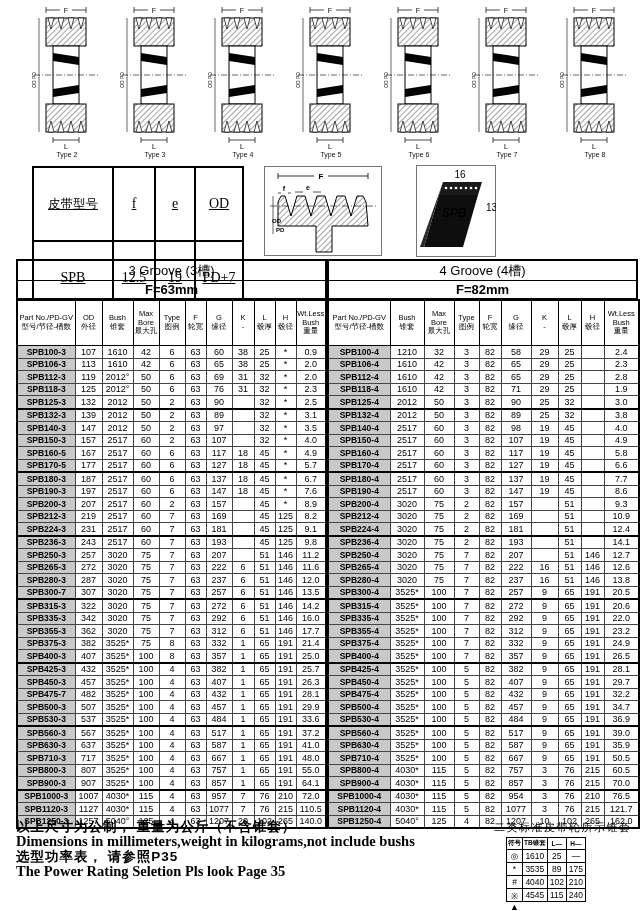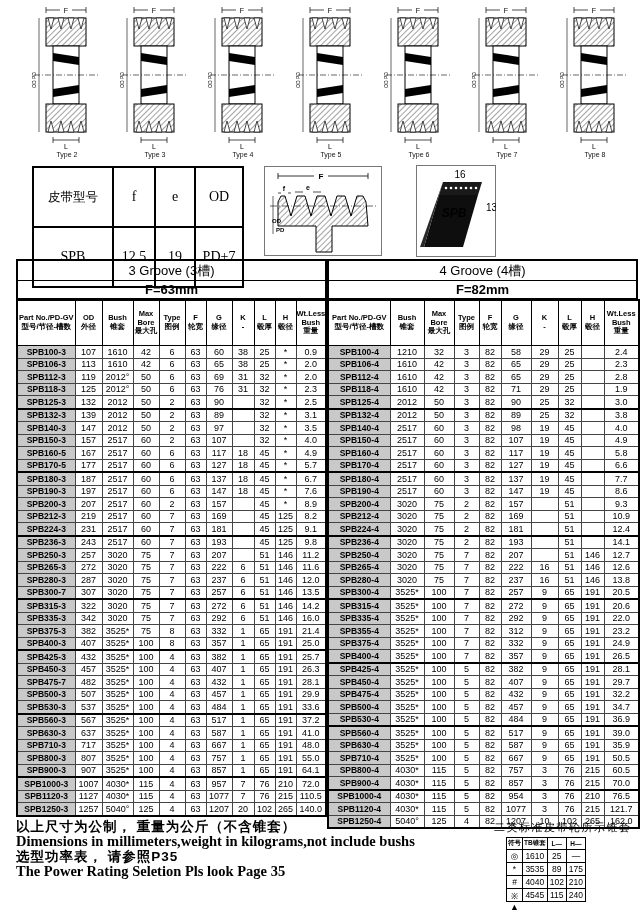--- a/index.html
+++ b/index.html
@@ -5,32 +5,32 @@
   html,body{margin:0;padding:0;background:#e8e8e8;}
   .page{width:640px;height:911px;background:#ffffff;position:relative;overflow:hidden;
         font-family:"Liberation Sans",sans-serif;color:#000;}
   
   #figures{position:absolute;top:2px;left:26px;width:610px;height:160px;display:flex;justify-content:space-between;}
   .fig{width:82px;text-align:center;}
   .figlab{font-size:7px;color:#111;margin-top:-3px;}
   
   .belt-spec{position:absolute;left:32px;top:166px;border-collapse:collapse;}
   .belt-spec td{border:2px solid #000;text-align:center;font-family:"Liberation Serif",serif;
-                font-size:14px;height:42px;padding:8px 4px;}
+                font-size:14px;height:42px;padding:15px 4px;text-decoration:underline;}
   .groove-box{position:absolute;left:264px;top:166px;}
   .belt-box{position:absolute;left:416px;top:165px;}
   
   .main{position:absolute;left:16px;top:259px;width:622px;display:flex;}
   .half{width:311px;}
   .ttl{border:2px solid #000;border-bottom:1px solid #000;text-align:center;
        font-family:Liberation Sans, sans-serif;font-size:13px;height:19px;line-height:19px;}
   .sub{border-left:2px solid #000;border-right:2px solid #000;border-bottom:1px solid #000;
        text-align:center;font-weight:bold;font-size:13px;height:17px;line-height:17px;}
   table.data{border-collapse:collapse;table-layout:fixed;width:311px;border:2px solid #000;}
-  .data th{border:1px solid #000;font-size:7.5px;font-weight:bold;white-space:pre-line;
+  .data th{border:1px solid #000;font-size:7.5px;font-weight:normal;white-space:pre-line;
            height:44px;padding:0;line-height:1.15;background:#fff;}
   .data td{border:1px solid #444;font-size:9px;text-align:center;height:11.5px;
            padding:0;line-height:10px;overflow:hidden;white-space:nowrap;}
   .data td.part{background:#c9c9c9;font-weight:bold;font-size:8.5px;}
   .data tr.sep td{border-top:2px solid #000;}
   
   .notes{position:absolute;left:16px;top:819px;width:470px;}
   .notes .cn{font-size:13.5px;font-weight:bold;line-height:15px;letter-spacing:1px;}
   .notes .en{font-family:"Liberation Serif",serif;font-size:14.5px;font-weight:bold;line-height:15px;}
   
@@ -674,20 +674,33 @@
               <td>75</td>
               <td>7</td>
               <td>63</td>
               <td>292</td>
               <td>6</td>
               <td>51</td>
               <td>146</td>
               <td>16.0</td>
             </tr>
             <tr>
+              <td class="part">SPB355-3</td>
+              <td>362</td>
+              <td>3020</td>
+              <td>75</td>
+              <td>7</td>
+              <td>63</td>
+              <td>312</td>
+              <td>6</td>
+              <td>51</td>
+              <td>146</td>
+              <td>17.7</td>
+            </tr>
+            <tr>
               <td class="part">SPB375-3</td>
               <td>382</td>
               <td>3525*</td>
               <td>75</td>
               <td>8</td>
               <td>63</td>
               <td>332</td>
               <td>1</td>
               <td>65</td>
               <td>191</td>

